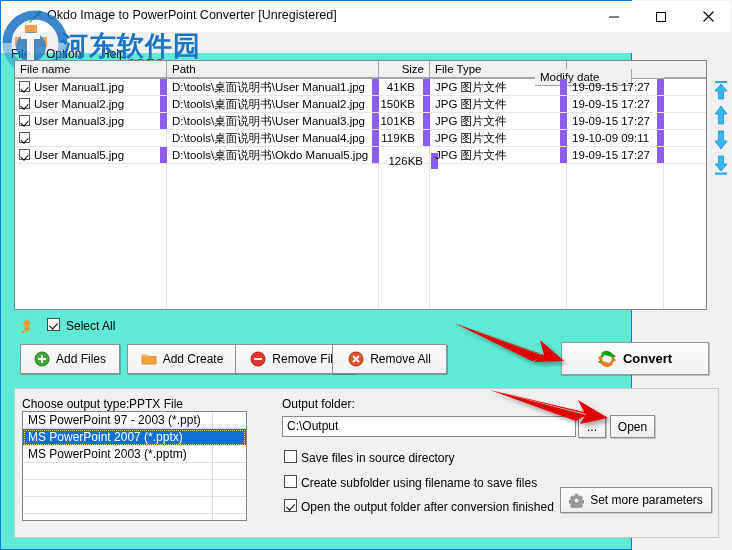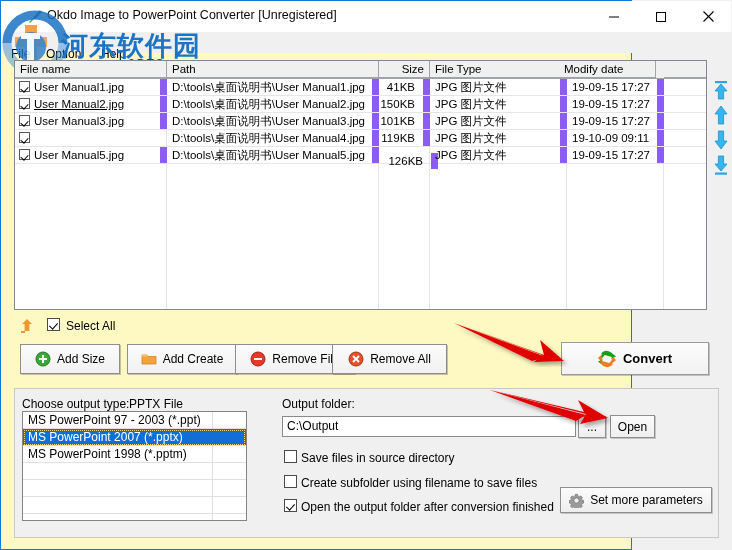--- a/index.html
+++ b/index.html
@@ -4,21 +4,21 @@
 <style>
   html,body{margin:0;padding:0;}
   body{
     width:732px;height:550px;overflow:hidden;
     font-family:"Liberation Sans", sans-serif;
     font-size:12px;color:#000;
     background:#f0f0f0;
   }
   .window{
     position:absolute;left:0;top:0;width:632px;height:550px;
-    background:#fef9c3;
+    background:#5eead4;
     border:1px solid #0d7bd6;
     box-sizing:border-box;
   }
   
   .titlebar{
     position:absolute;left:0;top:0;width:730px;height:31px;
     background:#ffffff;
   }
   .title-icon{
     position:absolute;left:26px;top:8px;width:16px;height:16px;
@@ -276,37 +276,37 @@
     <div class="vline" style="left:363px;"></div>
     <div class="vline" style="left:414px;"></div>
     <div class="vline" style="left:551px;"></div>
     <div class="vline" style="left:648px;"></div>
 
     <div class="thead">
       <div class="th" style="left:152px;width:212px;">Path</div>
       <div class="th" style="left:0;width:152px;">File name</div>
       <div class="th num" style="left:364px;width:51px;">Size</div>
       <div class="th" style="left:415px;width:137px;">File Type</div>
-      <div class="th" style="left:544px;width:97px;">Modify date</div>
+      <div class="th" style="left:520px;width:97px;margin-top:8px;">Modify date</div>
       <div class="th" style="left:649px;width:42px;border-right:none;"></div>
     </div>
 
     <div class="row" style="top:18px;">
       <div class="cb-cell checked"></div>
       <div class="cell name" style="left:0;width:152px;">User Manual1.jpg</div>
       <div class="cell" style="left:152px;width:212px;">D:\tools\桌面说明书\User Manual1.jpg</div>
       <div class="cell num" style="left:364px;width:51px;">41KB</div>
       <div class="cell" style="left:415px;width:137px;">JPG 图片文件</div>
       <div class="cell" style="left:552px;width:97px;">19-09-15 17:27</div>
       <div class="cell" style="left:649px;width:42px;border-right:none;"></div>
     </div>
 
     <div class="row" style="top:35px;">
       <div class="cb-cell checked"></div>
-      <div class="cell name" style="left:0;width:152px;text-decoration:underline;">User Manual2.jpg</div>
+      <div class="cell name" style="left:0;width:152px;">User Manual2.jpg</div>
       <div class="cell" style="left:152px;width:212px;">D:\tools\桌面说明书\User Manual2.jpg</div>
       <div class="cell num" style="left:364px;width:51px;">150KB</div>
       <div class="cell" style="left:415px;width:137px;">JPG 图片文件</div>
       <div class="cell" style="left:552px;width:97px;">19-09-15 17:27</div>
       <div class="cell" style="left:649px;width:42px;border-right:none;"></div>
     </div>
 
     <div class="row" style="top:52px;">
       <div class="cb-cell checked"></div>
       <div class="cell name" style="left:0;width:152px;">User Manual3.jpg</div>
@@ -322,21 +322,21 @@
       <div class="cell" style="left:152px;width:212px;">D:\tools\桌面说明书\User Manual4.jpg</div>
       <div class="cell num" style="left:364px;width:51px;">119KB</div>
       <div class="cell" style="left:415px;width:137px;">JPG 图片文件</div>
       <div class="cell" style="left:552px;width:97px;">19-10-09 09:11</div>
       <div class="cell" style="left:649px;width:42px;border-right:none;"></div>
     </div>
 
     <div class="row" style="top:86px;">
       <div class="cb-cell checked"></div>
       <div class="cell name" style="left:0;width:152px;">User Manual5.jpg</div>
-      <div class="cell" style="left:152px;width:212px;">D:\tools\桌面说明书\User Manual5.jpg</div>
+      <div class="cell" style="left:152px;width:212px;">D:\tools\桌面说明书\Okdo Manual5.jpg</div>
       <div class="cell num" style="left:372px;width:51px;margin-top:6px;">126KB</div>
       <div class="cell" style="left:415px;width:137px;">JPG 图片文件</div>
       <div class="cell" style="left:552px;width:97px;">19-09-15 17:27</div>
       <div class="cell" style="left:649px;width:42px;border-right:none;"></div>
     </div>
   </div>
 
   <div class="side-btns">
     <div class="side-btn" style="top:0;">
       <svg width="20" height="22" viewBox="0 0 20 22">
@@ -374,21 +374,21 @@
   </div>
 
   <div class="abtn" style="left:19px;top:343px;width:100px;">
     <span class="ico">
       <svg width="16" height="16" viewBox="0 0 16 16">
         <circle cx="8" cy="8" r="7" fill="#3aa93a" stroke="#1f7a1f" stroke-width="1"></circle>
         <rect x="7" y="4" width="2" height="8" fill="#fff"></rect>
         <rect x="4" y="7" width="8" height="2" fill="#fff"></rect>
       </svg>
     </span>
-    <span>Add Size</span>
+    <span>Add Files</span>
   </div>
 
   <div class="abtn" style="left:126px;top:343px;width:110px;">
     <span class="ico">
       <svg width="16" height="16" viewBox="0 0 16 16">
         <path d="M1 4 L6 4 L7.2 5.5 L15 5.5 L15 13 L1 13 Z" fill="#f3a33c" stroke="#d2861f" stroke-width="0.8"></path>
         <path d="M1 4 L6 4 L7.2 5.5 L1 5.5 Z" fill="#fbc068"></path>
       </svg>
     </span>
     <span>Add Create</span>
@@ -429,21 +429,21 @@
 
   <div class="panel"></div>
 
   <span class="plabel" style="left:21px;top:396px;">Choose output type:</span>
   <span class="plabel" style="left:128px;top:396px;">PPTX File</span>
 
   <div class="typelist">
     <div class="tl-col-div"></div>
     <div class="tl-row" style="top:0;">MS PowerPoint 97 - 2003 (*.ppt)</div>
     <div class="tl-row sel" style="top:17px;">MS PowerPoint 2007 (*.pptx)</div>
-    <div class="tl-row" style="top:34px;">MS PowerPoint 1998 (*.pptm)</div>
+    <div class="tl-row" style="top:34px;">MS PowerPoint 2003 (*.pptm)</div>
     <div class="tl-row" style="top:51px;"></div>
     <div class="tl-row" style="top:68px;"></div>
     <div class="tl-row" style="top:85px;"></div>
   </div>
 
   <span class="plabel" style="left:281px;top:396px;">Output folder:</span>
 
   <div class="inp" style="left:281px;top:415px;width:294px;height:21px;">C:\Output</div>
 
   <div class="sbtn" style="left:577px;top:415px;width:28px;">...</div>

